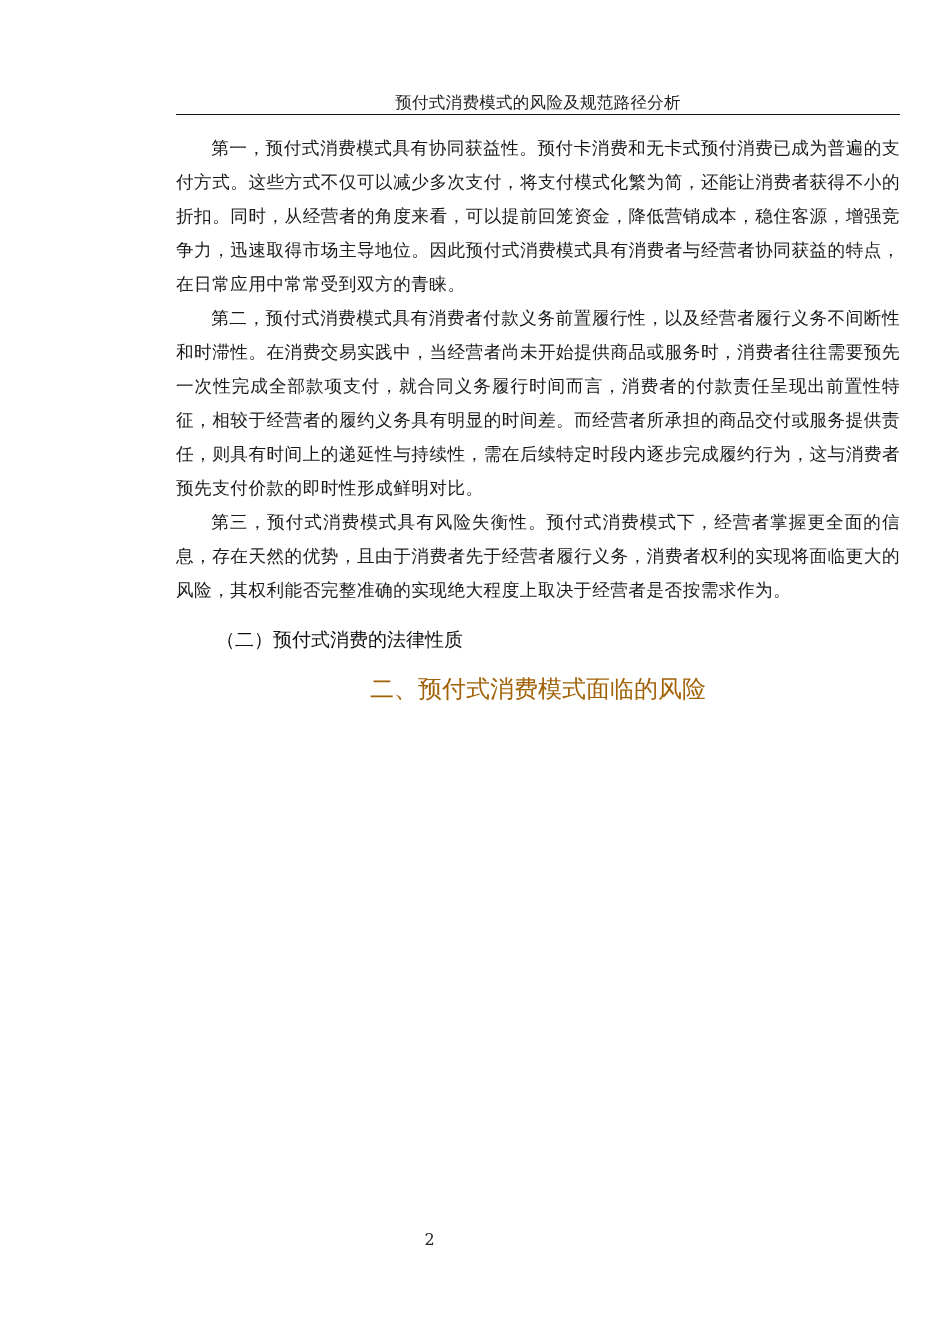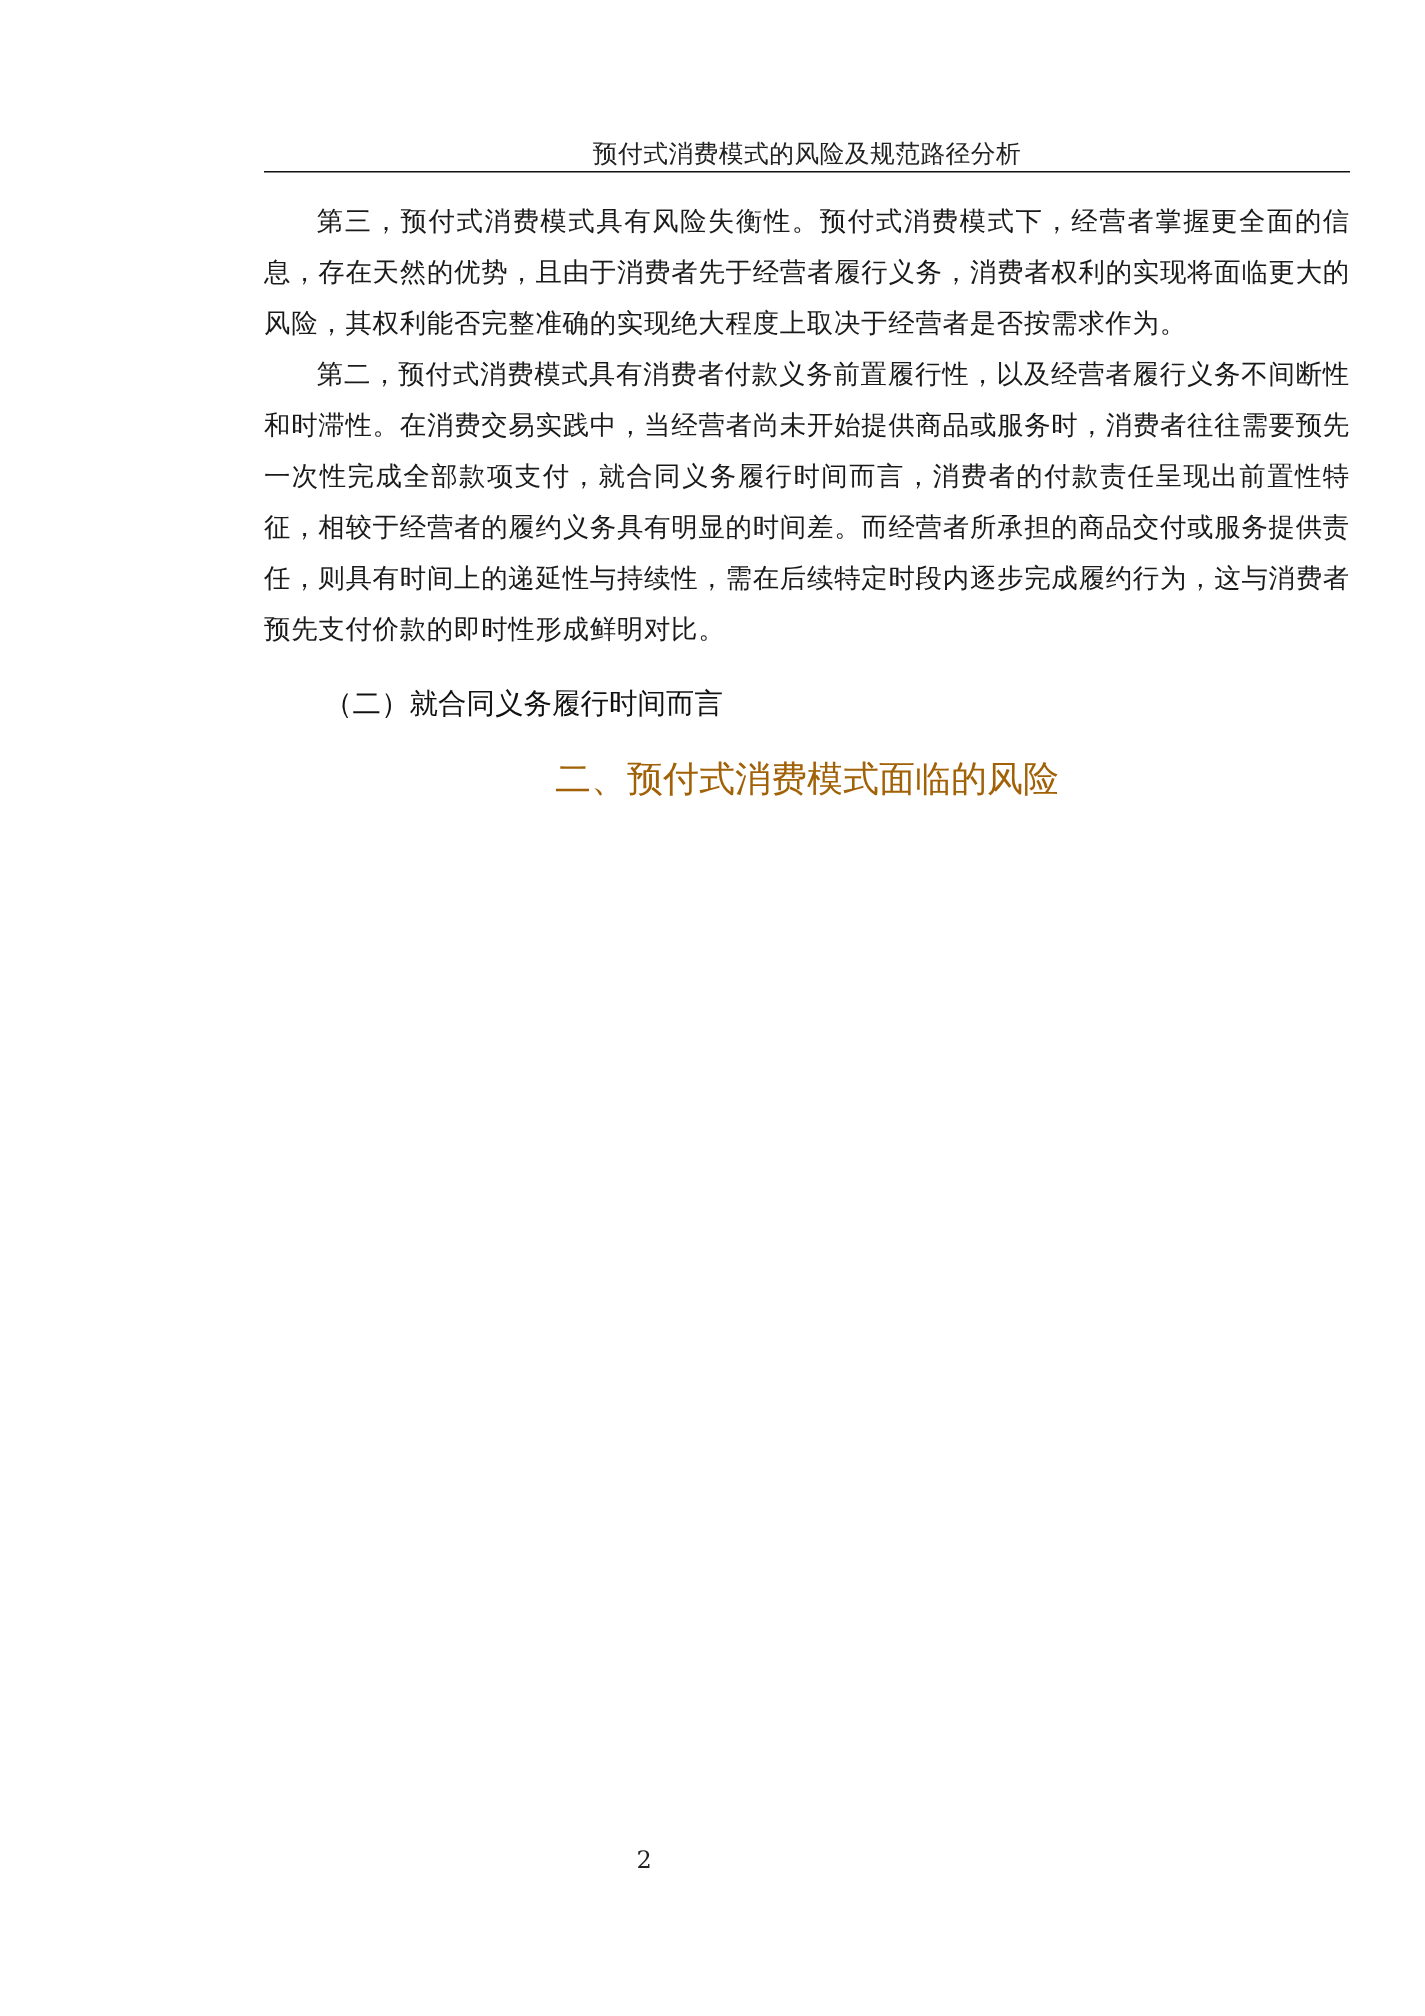--- a/index.html
+++ b/index.html
@@ -21,24 +21,25 @@
           font-size: 16px; color: #222; }
 </style>
 </head>
 <body>
 
 <div class="page">
   <div class="running-header">预付式消费模式的风险及规范路径分析</div>
   <div class="header-rule"></div>
 
   <div class="body">
+    <p class="para">第一，预付式消费模式具有协同获益性。预付卡消费和无卡式预付消费已成为普遍的支付方式。这些方式不仅可以减少多次支付，将支付模式化繁为简，还能让消费者获得不小的折扣。同时，从经营者的角度来看，可以提前回笼资金，降低营销成本，稳住客源，增强竞争力，迅速取得市场主导地位。因此预付式消费模式具有消费者与经营者协同获益的特点，在日常应用中常常受到双方的青睐。</p>
+    <p class="para">第二，预付式消费模式具有消费者付款义务前置履行性，以及经营者履行义务不间断性和时滞性。在消费交易实践中，当经营者尚未开始提供商品或服务时，消费者往往需要预先一次性完成全部款项支付，就合同义务履行时间而言，消费者的付款责任呈现出前置性特征，相较于经营者的履约义务具有明显的时间差。而经营者所承担的商品交付或服务提供责任，则具有时间上的递延性与持续性，需在后续特定时段内逐步完成履约行为，这与消费者预先支付价款的即时性形成鲜明对比。</p>
     <p class="para">第三，预付式消费模式具有风险失衡性。预付式消费模式下，经营者掌握更全面的信息，存在天然的优势，且由于消费者先于经营者履行义务，消费者权利的实现将面临更大的风险，其权利能否完整准确的实现绝大程度上取决于经营者是否按需求作为。</p>
-    <p class="para">第二，预付式消费模式具有消费者付款义务前置履行性，以及经营者履行义务不间断性和时滞性。在消费交易实践中，当经营者尚未开始提供商品或服务时，消费者往往需要预先一次性完成全部款项支付，就合同义务履行时间而言，消费者的付款责任呈现出前置性特征，相较于经营者的履约义务具有明显的时间差。而经营者所承担的商品交付或服务提供责任，则具有时间上的递延性与持续性，需在后续特定时段内逐步完成履约行为，这与消费者预先支付价款的即时性形成鲜明对比。</p>
 
-    <h3 class="sub-heading">（二）就合同义务履行时间而言</h3>
+    <h3 class="sub-heading">（二）预付式消费的法律性质</h3>
 
 
     <h2 class="section-heading">二、预付式消费模式面临的风险</h2>
 
   </div>
 
   <div class="page-number">2</div>
 </div>
 
 </body></html>

